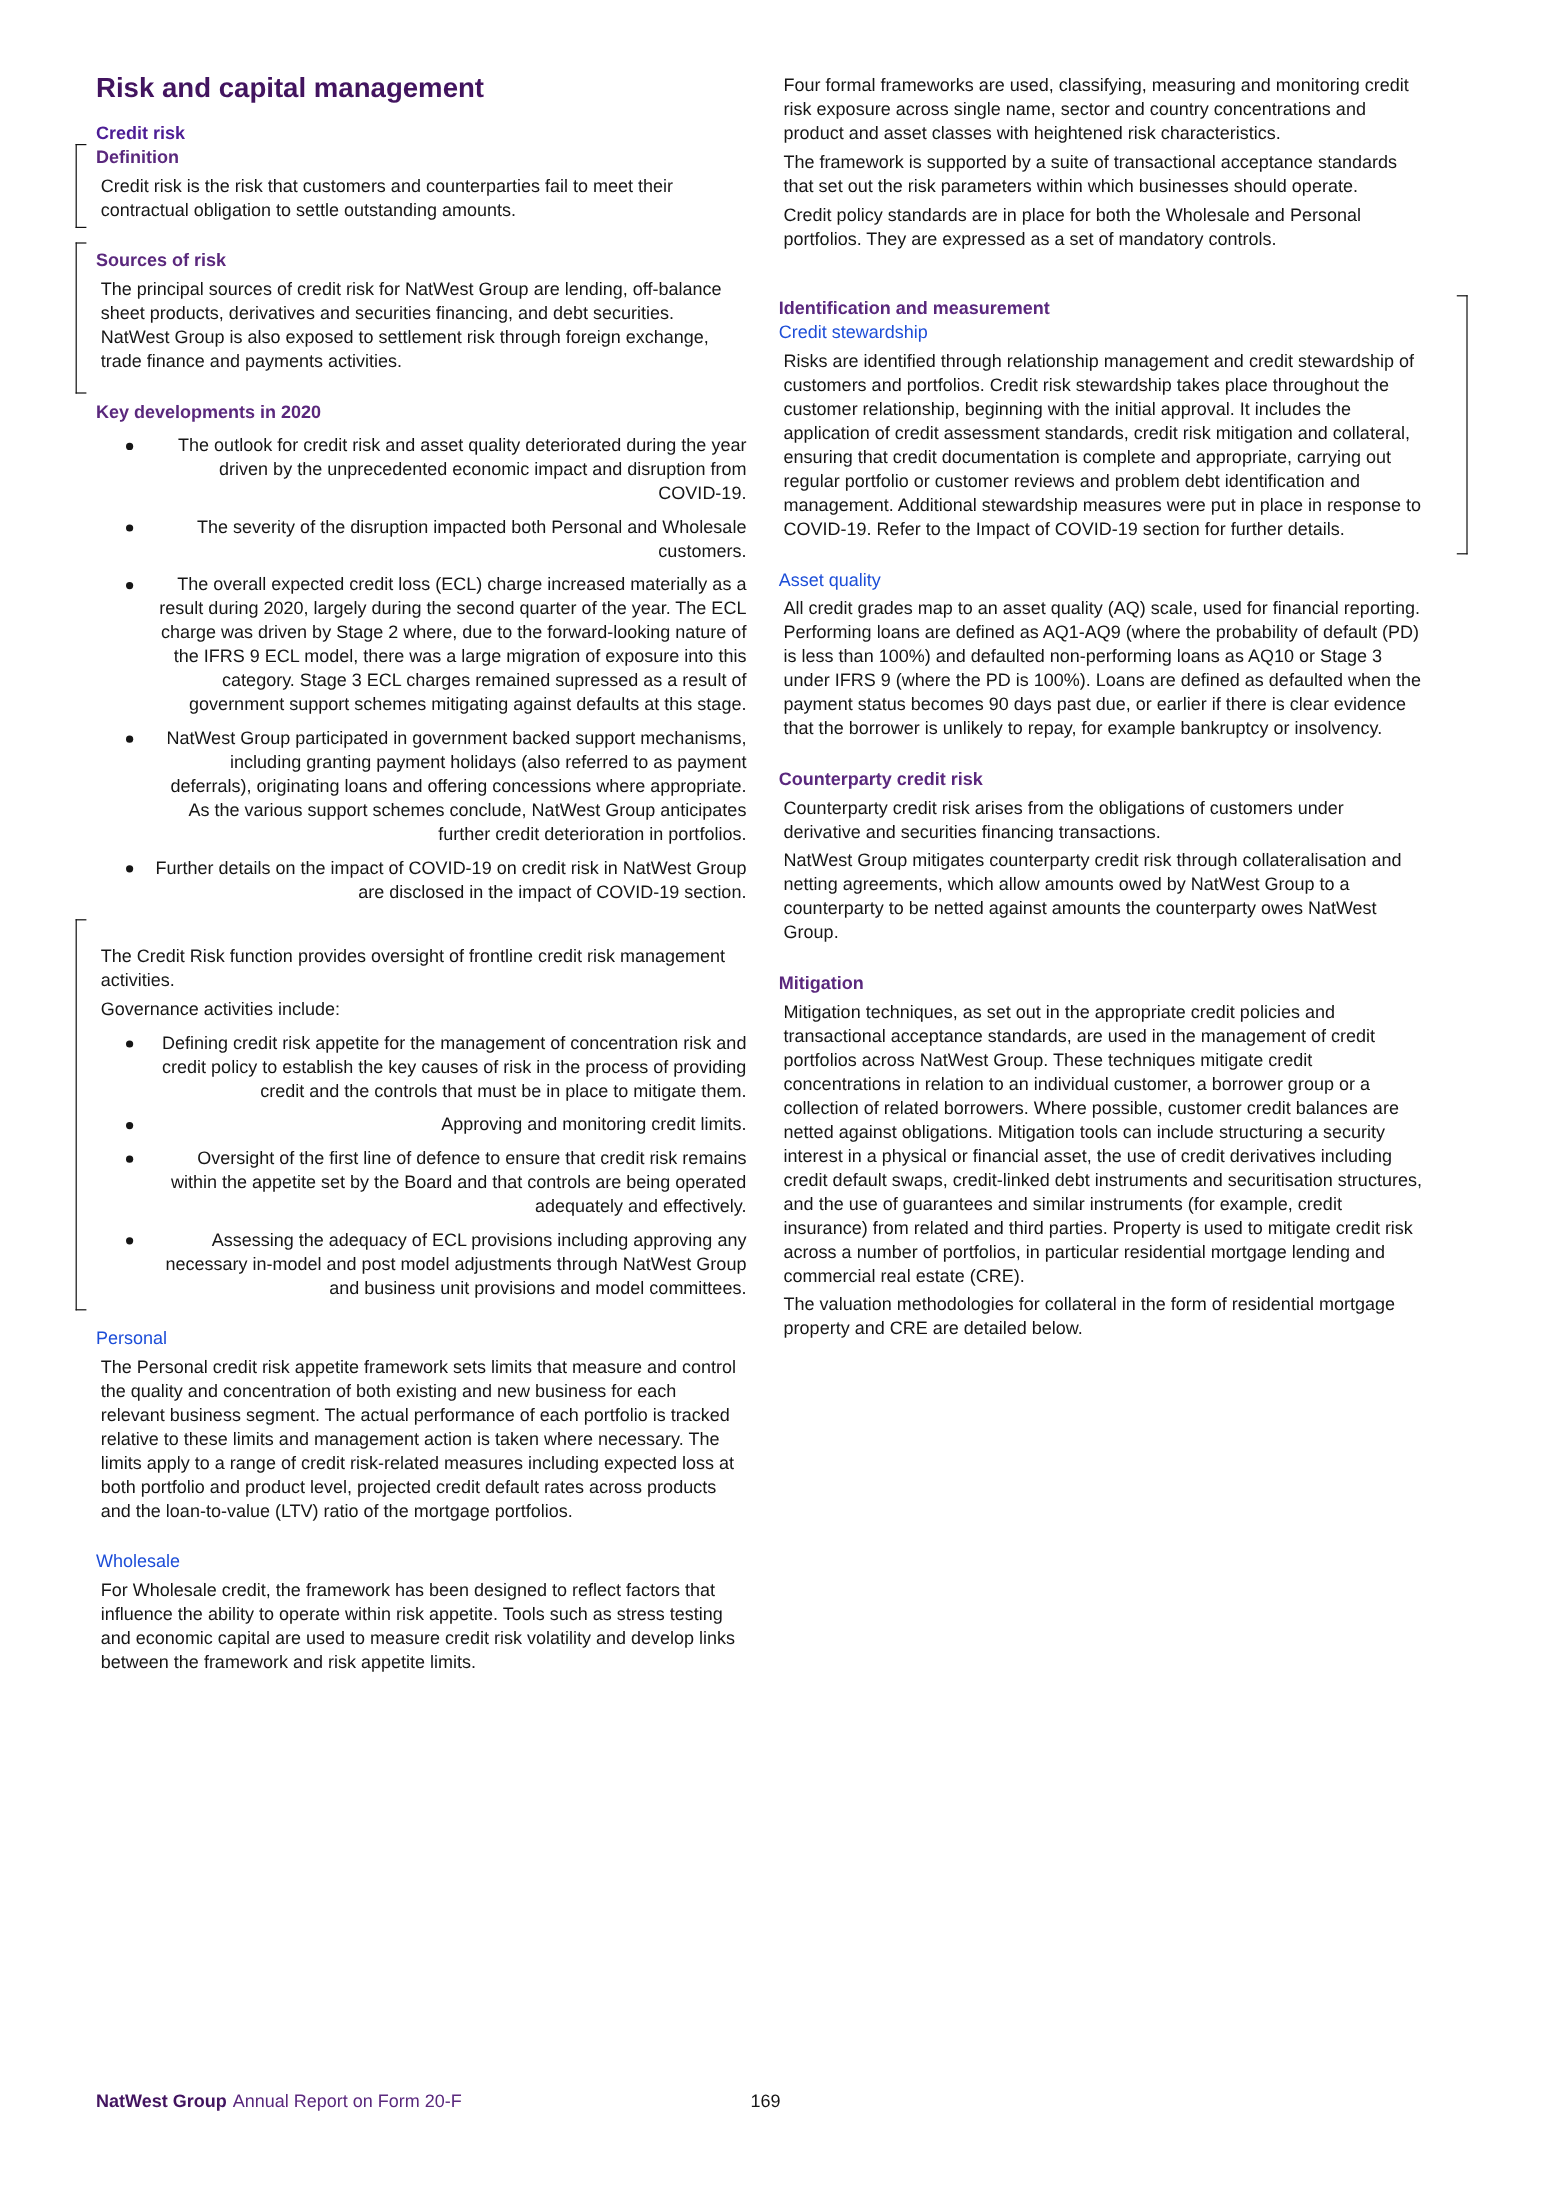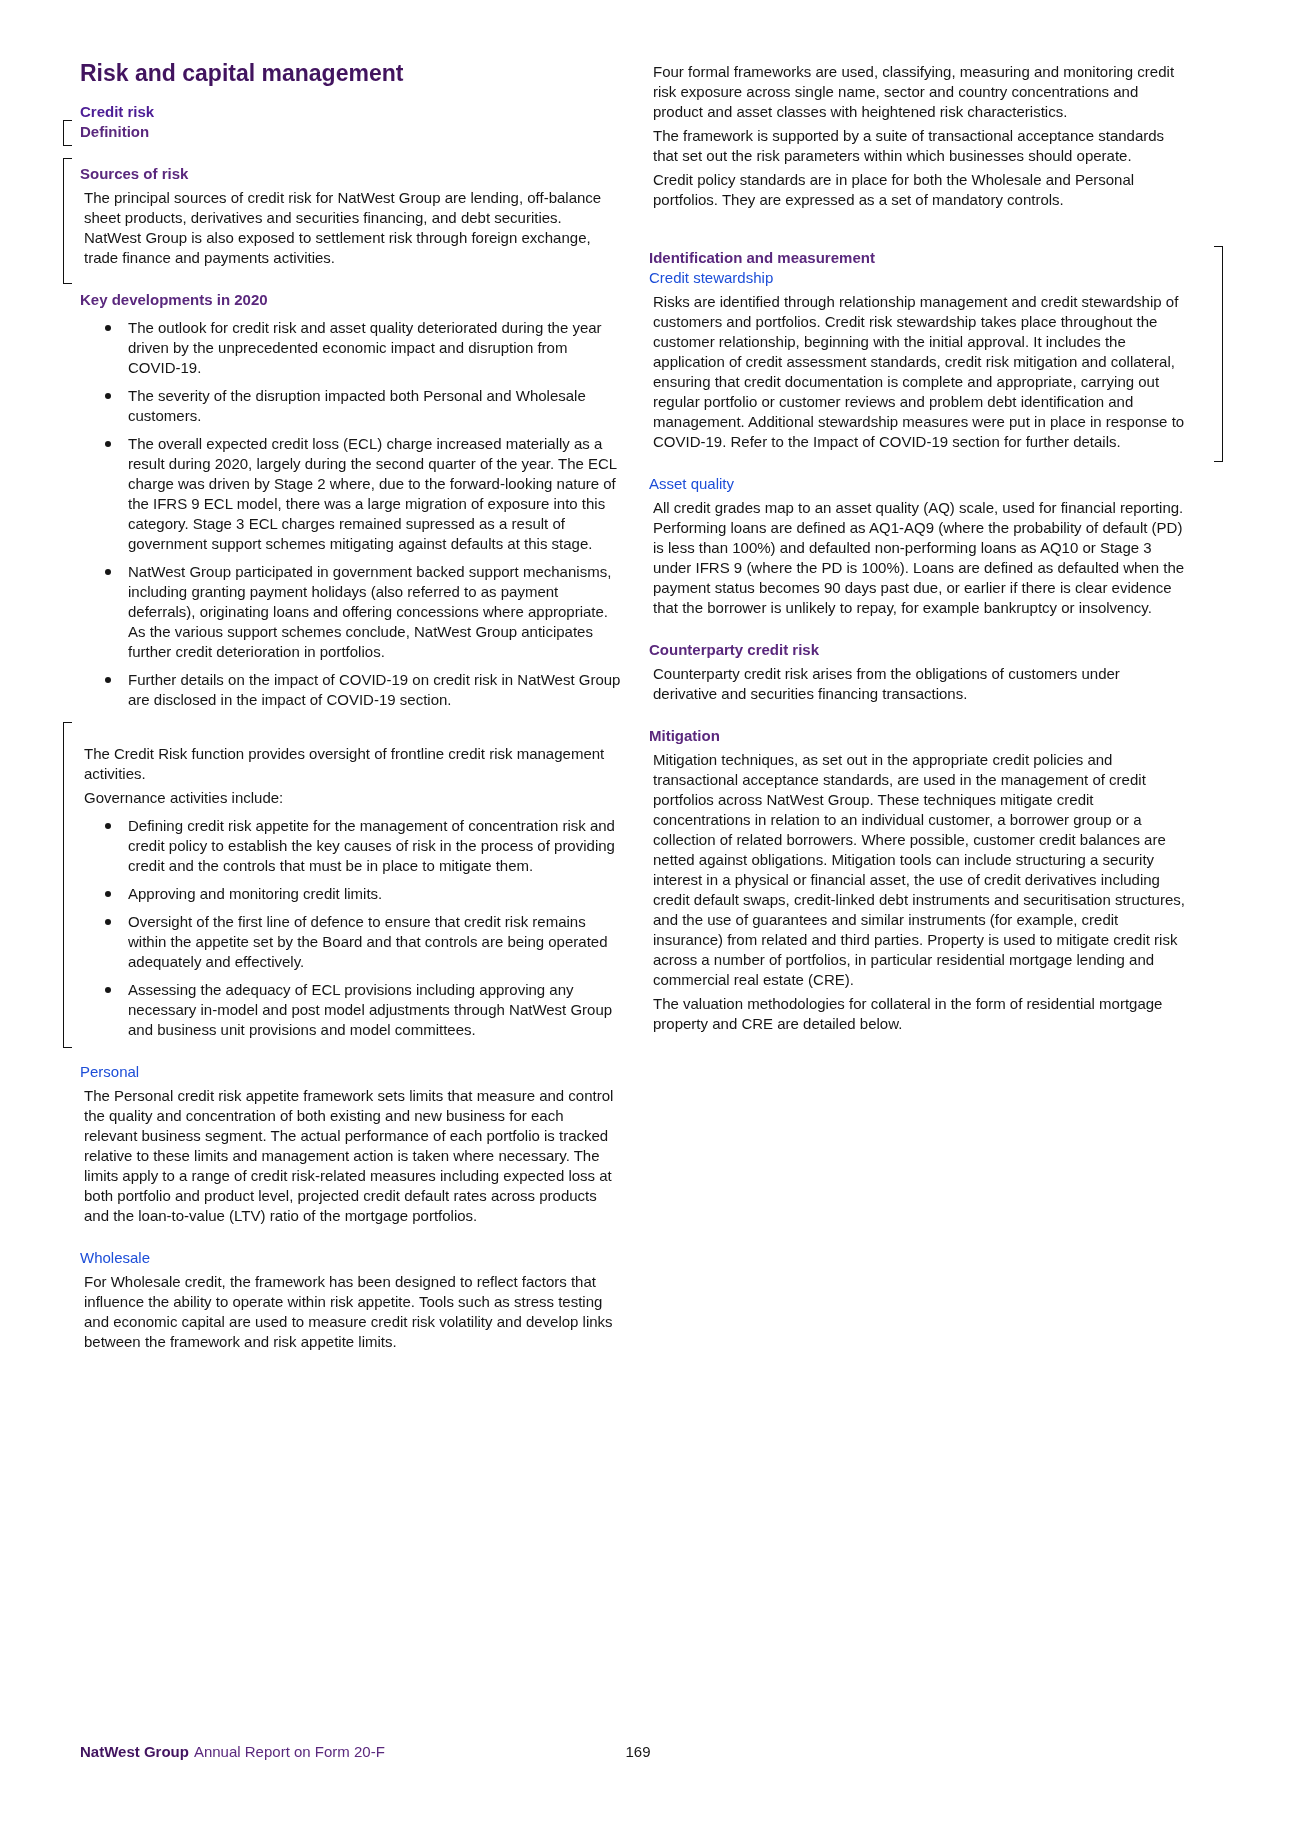--- a/index.html
+++ b/index.html
@@ -25,21 +25,21 @@
   .bracketed { position:relative; }
   .bracket { position:absolute; width:8px; border:1.5px solid #111111; }
   .bracket.bleft  { left:-17px; border-right:none; }
   .bracket.bright { right:-32px; border-left:none; }
   .b-def   { top:-2px;  bottom:-4px; }
   .b-src   { top:-6px;  bottom:-16px; }
   .b-gov   { top:-22px; bottom:-8px; }
   .b-ident { top:-2px;  bottom:-10px; }
 
   ul.bullets { list-style:none; margin:4px 0 0 0; padding:0; }
-  ul.bullets li { display:flex; margin-top:8px; }
+  ul.bullets li { display:flex; margin-top:8px;text-align:right; }
   .dot { flex:none; width:6px; height:6px; border-radius:50%; background:#161616; margin:7px 17px 0 25px; }
   ul.bullets .txt { flex:1; }
 
   .footer { position:absolute; top:1742px; left:0; right:0; height:20px; font-size:15px; }
   .footer .pageno { text-align:center; color:#161616; }
   .footer .ftext { position:absolute; left:80px; top:0; white-space:nowrap; }
   .brand { font-weight:700; color:#42145f; }
   .freport { color:#5a287d; margin-left:5px; }
 </style>
 </head>
@@ -49,20 +49,21 @@
   <div class="columns">
 
     <div class="col">
       <h1 class="title">Risk and capital management</h1>
 
       <p class="hblack">Credit risk</p>
 
       <div class="bracketed">
         <div class="bracket bleft b-def"></div>
         <p class="hpurple">Definition</p>
+        <p class="body">Credit risk is the risk that customers and counterparties fail to meet their contractual obligation to settle outstanding amounts.</p>
       </div>
 
       <div class="bracketed sec">
         <div class="bracket bleft b-src"></div>
         <p class="hpurple">Sources of risk</p>
         <p class="body">The principal sources of credit risk for NatWest Group are lending, off-balance sheet products, derivatives and securities financing, and debt securities. NatWest Group is also exposed to settlement risk through foreign exchange, trade finance and payments activities.</p>
       </div>
 
       <div class="sec">
         <p class="hpurple">Key developments in 2020</p>
@@ -139,20 +140,21 @@
       </div>
 
       <div class="sec">
         <p class="hlight">Asset quality</p>
         <p class="body">All credit grades map to an asset quality (AQ) scale, used for financial reporting. Performing loans are defined as AQ1-AQ9 (where the probability of default (PD) is less than 100%) and defaulted non-performing loans as AQ10 or Stage 3 under IFRS 9 (where the PD is 100%). Loans are defined as defaulted when the payment status becomes 90 days past due, or earlier if there is clear evidence that the borrower is unlikely to repay, for example bankruptcy or insolvency.</p>
       </div>
 
       <div class="sec">
         <p class="hpurple">Counterparty credit risk</p>
         <p class="body">Counterparty credit risk arises from the obligations of customers under derivative and securities financing transactions.</p>
+        <p class="body mt20">NatWest Group mitigates counterparty credit risk through collateralisation and netting agreements, which allow amounts owed by NatWest Group to a counterparty to be netted against amounts the counterparty owes NatWest Group.</p>
       </div>
 
       <div class="sec">
         <p class="hpurple">Mitigation</p>
         <p class="body">Mitigation techniques, as set out in the appropriate credit policies and transactional acceptance standards, are used in the management of credit portfolios across NatWest Group. These techniques mitigate credit concentrations in relation to an individual customer, a borrower group or a collection of related borrowers. Where possible, customer credit balances are netted against obligations. Mitigation tools can include structuring a security interest in a physical or financial asset, the use of credit derivatives including credit default swaps, credit-linked debt instruments and securitisation structures, and the use of guarantees and similar instruments (for example, credit insurance) from related and third parties. Property is used to mitigate credit risk across a number of portfolios, in particular residential mortgage lending and commercial real estate (CRE).</p>
         <p class="body mt20">The valuation methodologies for collateral in the form of residential mortgage property and CRE are detailed below.</p>
       </div>
     </div>
   </div>
 

